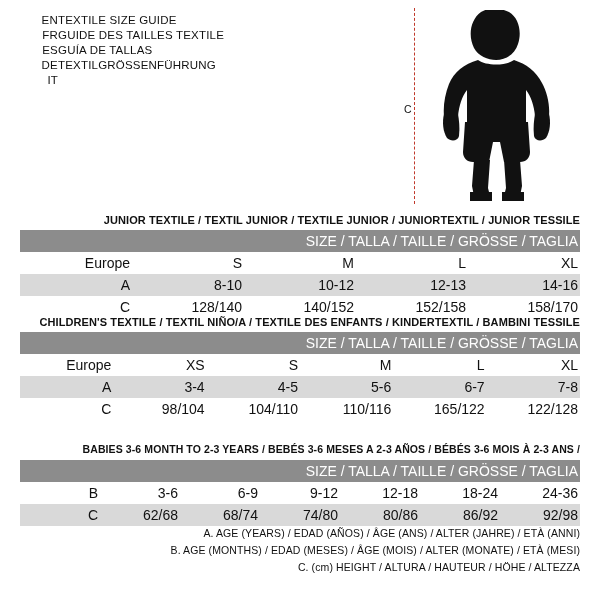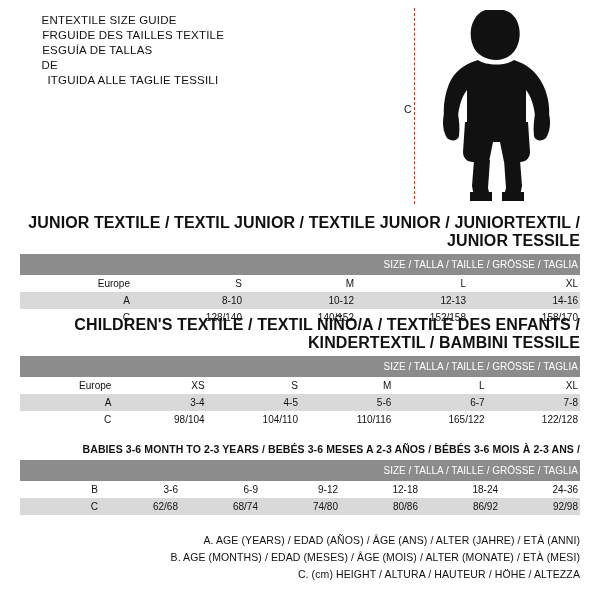--- a/index.html
+++ b/index.html
@@ -75,37 +75,37 @@
   .silhouette {
     position: absolute;
     left: 32px;
     top: 4px;
     width: 130px;
     height: 192px;
   }
 
   
   .section-title {
-    font-size: 16px;
+    font-size: 11px;
     font-weight: bold;
     color: #111;
     margin: 0 0 4px 0;
     letter-spacing: 0.1px;
   }
   .section-title.small {
     font-weight: bold;
     font-size: 10.5px;
     line-height: 1.35;
   }
 
   
   table.size-table {
     width: 100%;
     border-collapse: collapse;
-    font-size: 10px;
+    font-size: 14px;
     table-layout: fixed;
   }
   table.size-table td {
     padding: 3px 2px 3px 4px;
     color: #111;
     vertical-align: middle;
   }
   tr.head-row td {
     background: #8c8c8c;
     color: #ffffff;
@@ -124,21 +124,21 @@
 
   
   .block {
     position: absolute;
     left: 20px;
     width: 560px;
   }
   #junior-block { top: 214px; }
   #children-block { top: 316px; }
   #babies-block { top: 442px; }
-  #legend-block { top: 527px; margin-top: 7px; }
+  #legend-block { top: 527px; }
 
   .legend-line {
     font-size: 10.5px;
     color: #111;
     margin-bottom: 5px;
     letter-spacing: 0.1px;
   }
   .title-two-line {
     margin-bottom: 4px;
   }
@@ -156,24 +156,24 @@
     <div class="lang-row">
       <div class="lang-code">FR</div>
       <div class="lang-title">GUIDE DES TAILLES TEXTILE</div>
     </div>
     <div class="lang-row">
       <div class="lang-code">ES</div>
       <div class="lang-title">GUÍA DE TALLAS</div>
     </div>
     <div class="lang-row">
       <div class="lang-code">DE</div>
+      <div class="lang-title">TEXTILGRÖSSENFÜHRUNG</div>
     </div>
     <div class="lang-row">
       <div class="lang-code">IT</div>
-      <div class="lang-title">GUIDA ALLE TAGLIE TESSILI</div>
     </div>
   </div>
 
   <div class="figure-area">
     <div class="dashed-v"></div>
     <div class="c-label">C</div>
     <svg class="silhouette" viewBox="0 0 130 192">
       <g fill="#111111">
 
         <path d="M47 2 C36 10 34 26 40 38 C44 46 54 50 62 50 C72 50 81 44 84 34 C88 22 85 8 75 2 C67 -2 55 -3 47 2 Z"></path>

